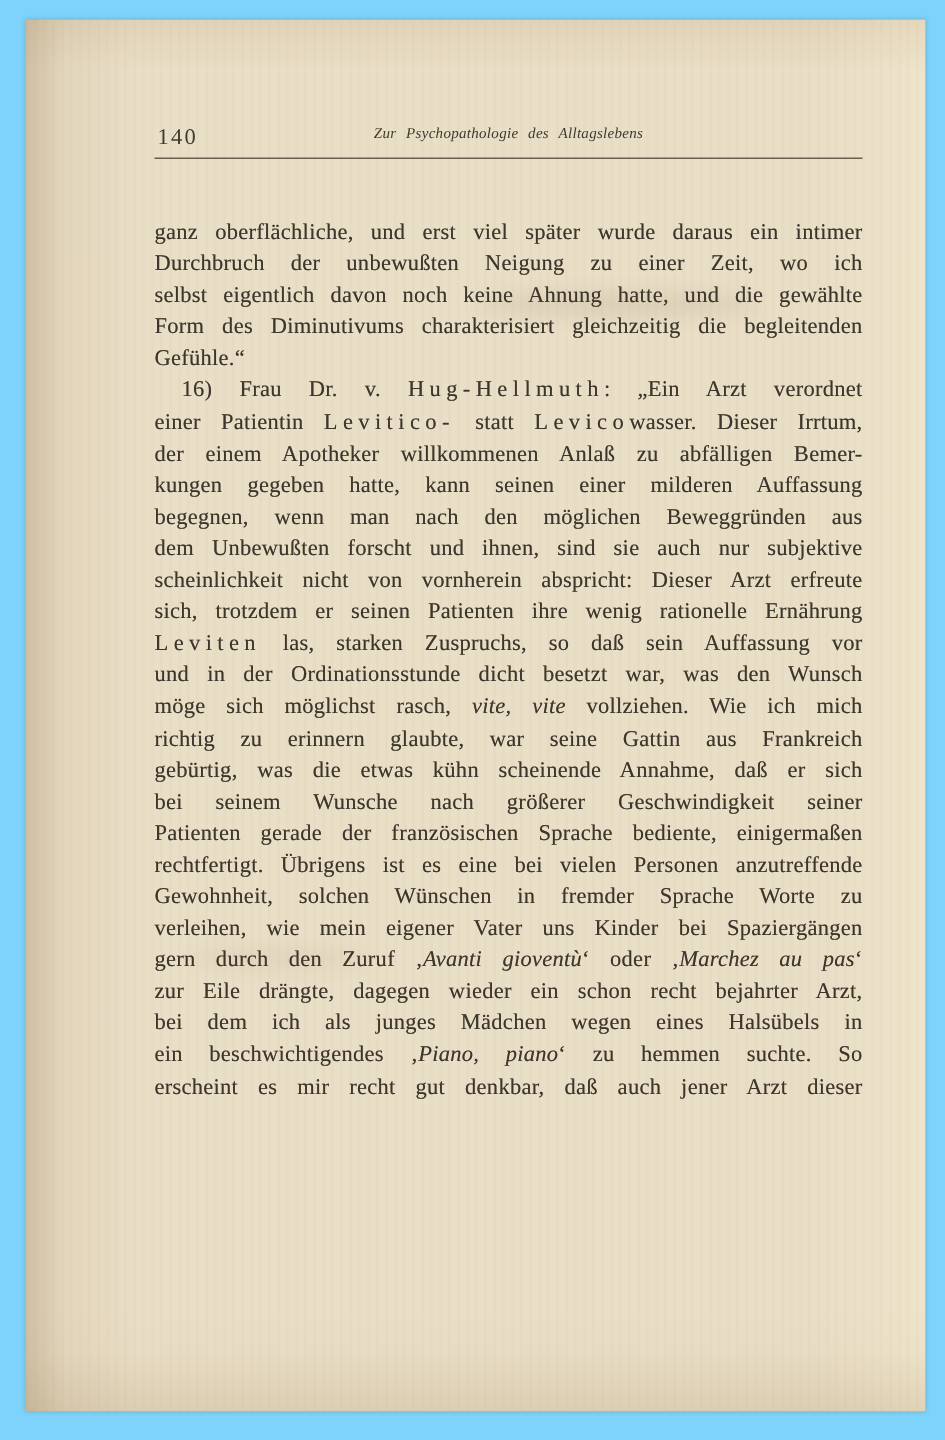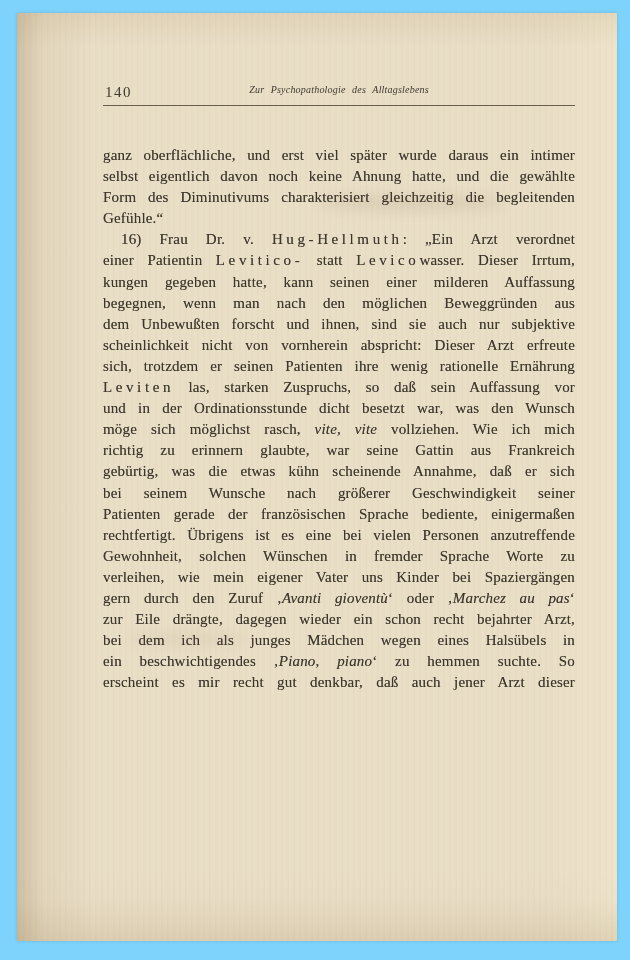--- a/index.html
+++ b/index.html
@@ -113,25 +113,27 @@
 
 <div class="canvas">
   <div class="paper">
     <div class="header">
       <span class="pagenum">140</span>
       <span class="runtitle">Zur Psychopathologie des Alltagslebens</span>
     </div>
     <div class="rule"></div>
     <div class="textblock">
         <div class="line"><span class="seg-normal">ganz oberflächliche, und erst viel später wurde daraus ein intimer</span></div>
+        <div class="line"><span class="seg-normal">Durchbruch der unbewußten Neigung zu einer Zeit, wo ich</span></div>
         <div class="line"><span class="seg-normal">selbst eigentlich davon noch keine Ahnung hatte, und die gewählte</span></div>
         <div class="line"><span class="seg-normal">Form des Diminutivums charakterisiert gleichzeitig die begleitenden</span></div>
         <div class="line flush"><span class="seg-normal">Gefühle.“</span></div>
         <div class="line indent"><span class="seg-normal">16) Frau Dr. v. </span><span class="seg-spaced">Hug-Hellmuth</span><span class="seg-normal">: „Ein Arzt verordnet</span></div>
         <div class="line"><span class="seg-normal">einer Patientin </span><span class="seg-spaced">Levitico-</span><span class="seg-normal"> statt </span><span class="seg-spaced">Levico</span><span class="seg-normal">wasser. Dieser Irrtum,</span></div>
+        <div class="line"><span class="seg-normal">der einem Apotheker willkommenen Anlaß zu abfälligen Bemer-</span></div>
         <div class="line"><span class="seg-normal">kungen gegeben hatte, kann seinen einer milderen Auffassung</span></div>
         <div class="line"><span class="seg-normal">begegnen, wenn man nach den möglichen Beweggründen aus</span></div>
         <div class="line"><span class="seg-normal">dem Unbewußten forscht und ihnen, sind sie auch nur subjektive</span></div>
         <div class="line"><span class="seg-normal">scheinlichkeit nicht von vornherein abspricht: Dieser Arzt erfreute</span></div>
         <div class="line"><span class="seg-normal">sich, trotzdem er seinen Patienten ihre wenig rationelle Ernährung</span></div>
         <div class="line"><span class="seg-spaced">Leviten</span><span class="seg-normal"> las, starken Zuspruchs, so daß sein Auffassung vor</span></div>
         <div class="line"><span class="seg-normal">und in der Ordinationsstunde dicht besetzt war, was den Wunsch</span></div>
         <div class="line"><span class="seg-normal">möge sich möglichst rasch, </span><span class="seg-italic">vite,</span><span class="seg-normal"> </span><span class="seg-italic">vite</span><span class="seg-normal"> vollziehen. Wie ich mich</span></div>
         <div class="line"><span class="seg-normal">richtig zu erinnern glaubte, war seine Gattin aus Frankreich</span></div>
         <div class="line"><span class="seg-normal">gebürtig, was die etwas kühn scheinende Annahme, daß er sich</span></div>

